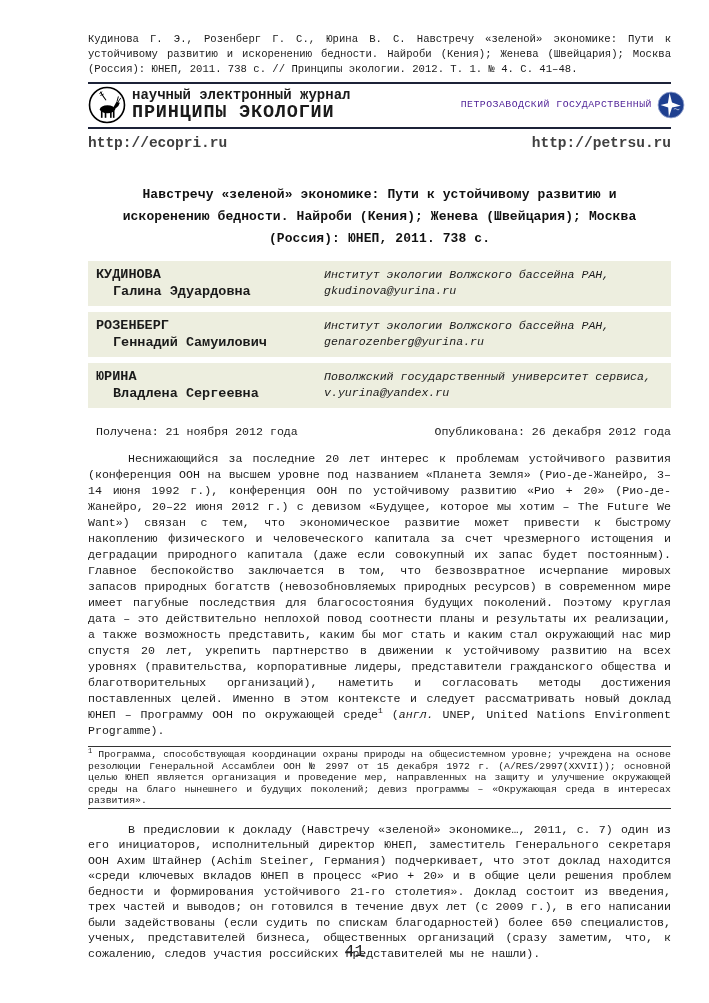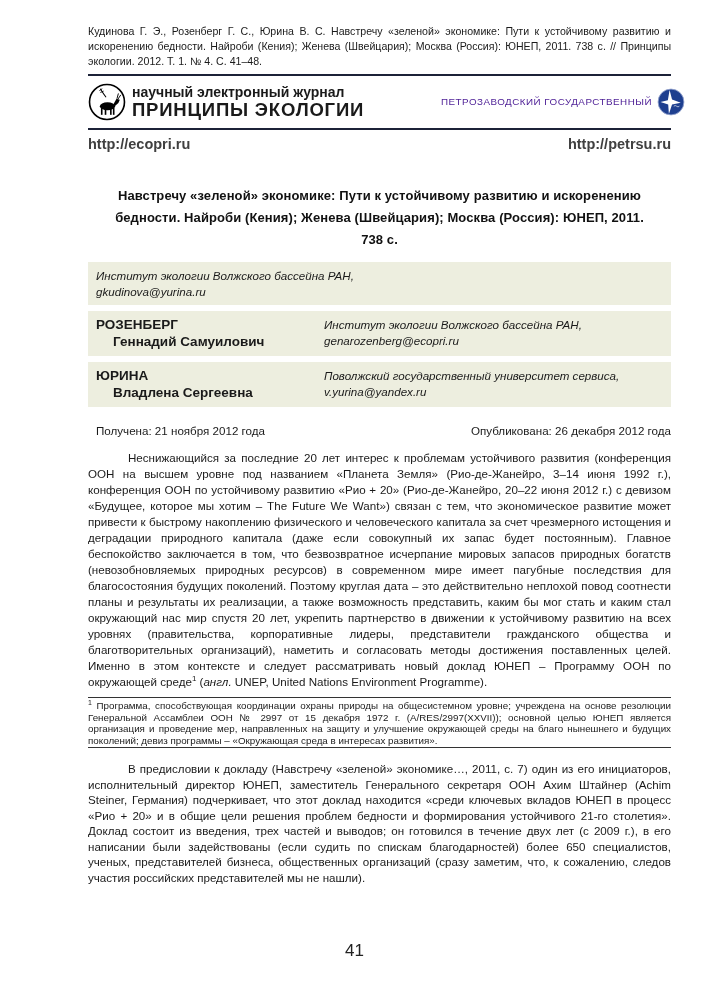--- a/index.html
+++ b/index.html
@@ -3,34 +3,34 @@
 <meta charset="utf-8">
 <style>
   html,body{margin:0;padding:0;background:#ffffff;}
   *{box-sizing:border-box;}
   .page{
     position:relative;
     width:709px;height:1003px;
     margin:0 auto;
     background:#fff;
     color:#1a1a1a;
-    font-family:Liberation Sans, sans-serif;
-    padding:24px 38px 0 88px;
+    font-family:Liberation Mono, monospace;
+    padding:32px 38px 0 88px;
     overflow:hidden;
   }
   
   .citation{
     font-size:10.6px;line-height:15px;text-align:justify;
     padding-bottom:5px;border-bottom:2px solid #1c2238;
   }
   
   .masthead{
     display:flex;justify-content:space-between;align-items:center;
     padding:4px 0 5px;border-bottom:2.5px solid #1c2238;
-    height:54px;
+    height:45px;
     gap:8px;
   }
   .journal-brand{display:flex;align-items:center;}
   .journal-logo{width:38px;height:38px;flex:0 0 auto;}
   .journal-names{margin-left:6px;}
   .journal-type{font-size:14px;font-weight:bold;line-height:16px;}
   .journal-name{font-size:18.5px;font-weight:bold;letter-spacing:0.8px;line-height:20px;}
   .univ-brand{display:flex;align-items:center;margin-right:-14px;}
   .univ-names{text-align:right;color:#4c1d95;}
   .univ-line1{font-size:9.8px;letter-spacing:0.5px;line-height:12px;}
@@ -121,33 +121,37 @@
 
   <div class="urls">
     <a class="url" href="#">http://ecopri.ru</a>
     <a class="url" href="#">http://petrsu.ru</a>
   </div>
 
   <h1 class="title">Навстречу «зеленой» экономике: Пути к устойчивому развитию и искоренению бедности. Найроби (Кения); Женева (Швейцария); Москва (Россия): ЮНЕП, 2011. 738 с.</h1>
 
   <div class="authors">
     <div class="author-row">
+      <div class="author-name-cell">
+        <div>КУДИНОВА</div>
+        <div class="author-first">Галина Эдуардовна</div>
+      </div>
       <div class="author-aff-cell">
         <div>Институт экологии Волжского бассейна РАН,</div>
         <div>gkudinova@yurina.ru</div>
       </div>
     </div>
     <div class="author-row">
       <div class="author-name-cell">
         <div>РОЗЕНБЕРГ</div>
         <div class="author-first">Геннадий Самуилович</div>
       </div>
       <div class="author-aff-cell">
         <div>Институт экологии Волжского бассейна РАН,</div>
-        <div>genarozenberg@ecopri.ru</div>
+        <div>genarozenberg@yurina.ru</div>
       </div>
     </div>
     <div class="author-row">
       <div class="author-name-cell">
         <div>ЮРИНА</div>
         <div class="author-first">Владлена Сергеевна</div>
       </div>
       <div class="author-aff-cell">
         <div>Поволжский государственный университет сервиса,</div>
         <div>v.yurina@yandex.ru</div>

